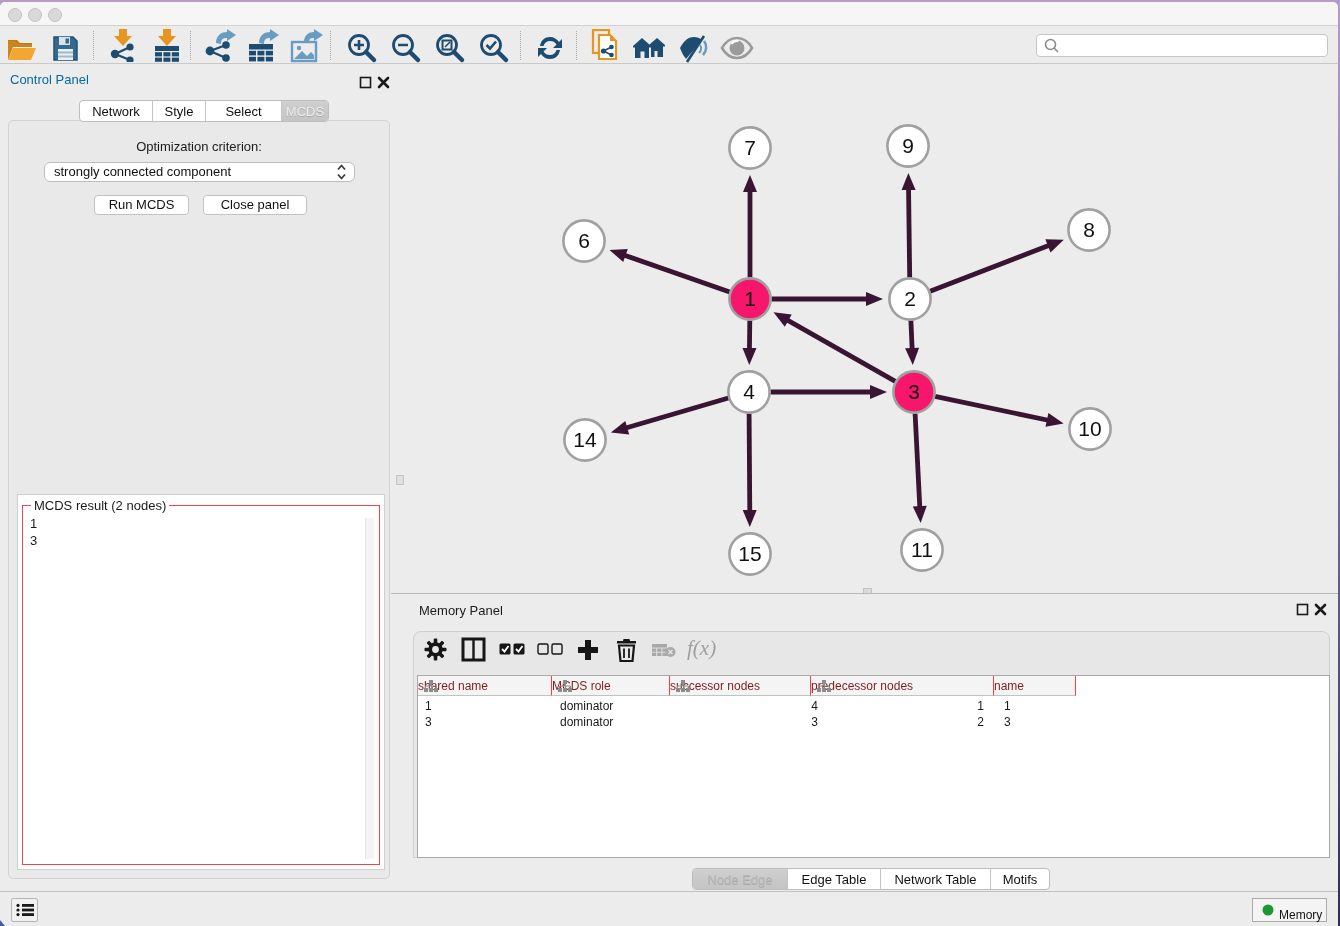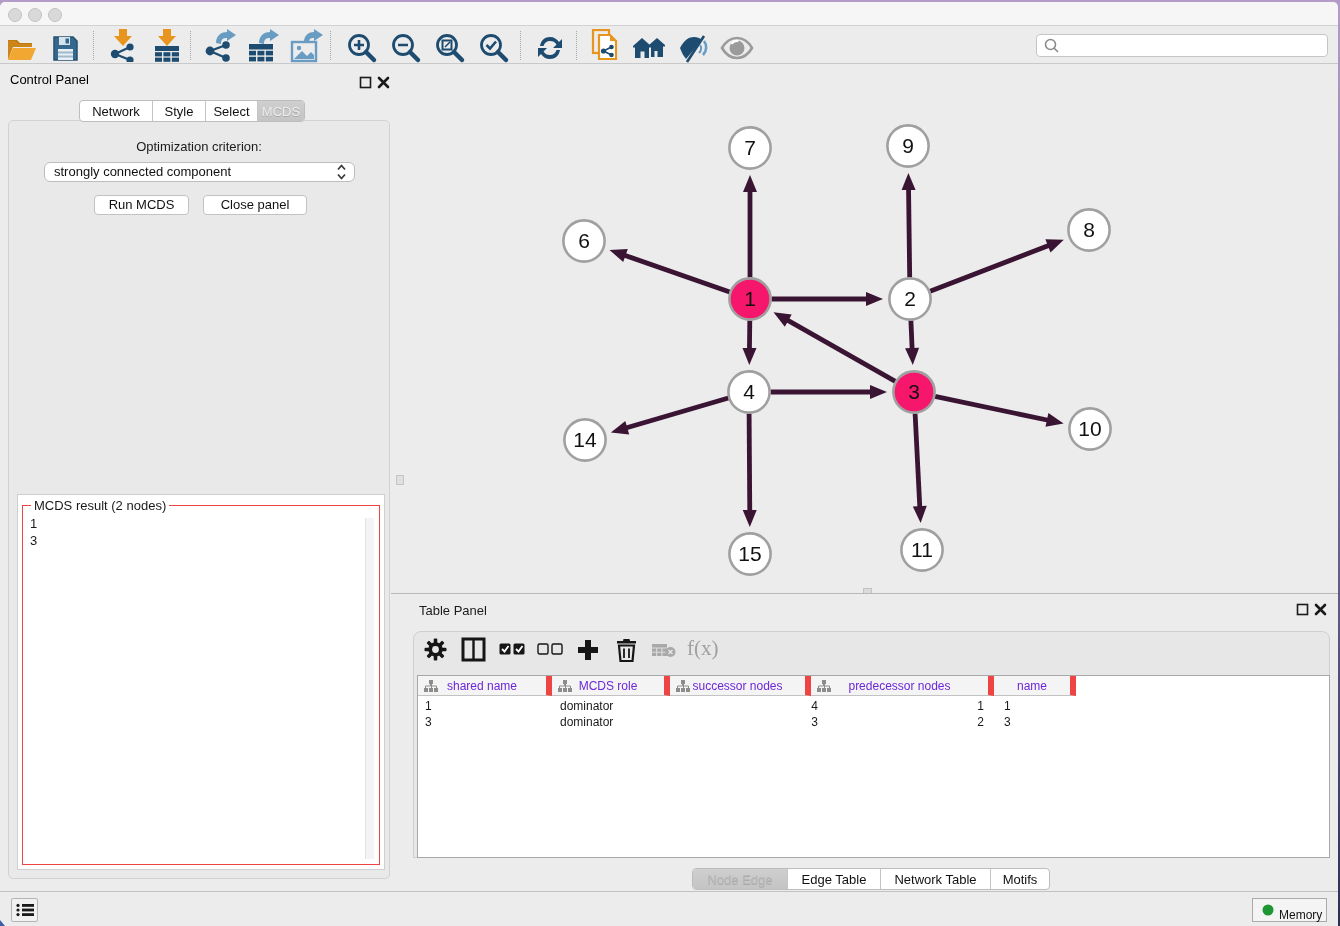--- a/index.html
+++ b/index.html
@@ -6,21 +6,21 @@
 .abs{position:absolute}
 #win{position:absolute;left:0;top:2px;right:2px;bottom:0;background:#ececec;border-radius:5px 5px 0 0;overflow:hidden}
 #titlebar{position:absolute;left:0;top:0;right:0;height:24px;background:#f6f6f6;border-bottom:1px solid #d1d1d1;border-radius:5px 5px 0 0}
 #titlebar .tl{position:absolute;top:6px;width:14px;height:14px;border-radius:50%;background:#d9d9d9;border:1px solid #c2c2c2}
 #title-text{position:absolute;width:100%;text-align:center;top:4px;font-size:13px;color:#9f9f9f}
 #toolbar{position:absolute;left:0;top:25px;right:0;height:37px;background:#ececec;border-bottom:1px solid #c9c9c9}
 .sep{position:absolute;top:4px;height:29px;border-left:1px dotted #a9a9a9}
 .ticon{position:absolute;top:3px}
 #searchbox{position:absolute;right:10px;top:7px;width:292px;height:23px;background:#fff;border:1px solid #c6c6c6;border-radius:4px}
 
-#cp-title{position:absolute;left:10px;top:70px;font-size:13px;color:#000000}
+#cp-title{position:absolute;left:10px;top:70px;font-size:13px;color:#0369a1}
 #cp-panel{position:absolute;left:8px;top:118px;width:382px;height:759px;background:#e9e9e9;border:1px solid #d2d2d2;border-radius:5px}
 .seg{position:absolute;display:flex;height:22px;border:1px solid #bdbdbd;border-radius:4px;overflow:hidden;background:#fff;font-size:13px}
 .seg div{display:flex;align-items:center;justify-content:center;border-left:1px solid #c4c4c4;color:#111;white-space:nowrap}
 .seg div:first-child{border-left:none}
 .seg div.sel{background:linear-gradient(#cfcfcf,#c4c4c4);color:#ededed;text-shadow:0 1px 0 #aaa}
 #opt-label{position:absolute;left:0;top:137px;width:398px;text-align:center;font-size:13px;color:#1a1a1a}
 #dropdown{position:absolute;left:44px;top:160px;width:311px;height:20px;background:#fff;border:1px solid #bdbdbd;border-radius:6px;font-size:13px;color:#111;line-height:18px;padding-left:9px}
 .btn{position:absolute;height:20px;background:#fff;border:1px solid #c2c2c2;border-radius:4px;font-size:13px;color:#111;text-align:center;line-height:18px}
 #mcds-box{position:absolute;left:17px;top:492px;width:368px;height:376px;background:#fff;border:1px solid #cfcfcf}
 #mcds-fs{position:absolute;left:4px;top:10px;right:4px;bottom:4px;border:1px solid #ef4444}
@@ -30,21 +30,21 @@
 
 #net-win{position:absolute;left:403px;top:66px;width:935px;height:525px}
 #net-tb{position:absolute;left:0;top:0;right:0;height:20px;background:linear-gradient(#f0f0f0,#dcdcdc);border:1px solid #a9a9a9;border-bottom:1px solid #9f9f9f}
 #net-title{position:absolute;width:100%;top:3px;text-align:center;font-size:12px;font-weight:bold;color:#2c2c2c}
 #net-canvas{position:absolute;left:0;top:20px;right:0;bottom:0;background:#fff;border-left:1px solid #a5a5a5;border-bottom:1px solid #b5b5b5}
 
 #tbl-panel{position:absolute;left:391px;top:591px;right:0;height:300px;background:#ececec;border-top:1px solid #b8b8b8}
 #tbl-title{position:absolute;left:28px;top:9px;font-size:13px;color:#1c1c1c}
 #tbl-box{position:absolute;left:22px;top:37px;width:917px;height:227px;background:#e7e7e7;border:1px solid #cfcfcf;border-radius:8px 8px 0 0}
 #tbl-white{position:absolute;left:26px;top:81px;width:913px;height:183px;background:#fff;border:1px solid #a8a8a8}
-.th{position:absolute;top:0;height:20px;background:#f4f4f4;border-right:6px solid #ef4444;border-bottom:1px solid #c3c3c3;font-size:12px;color:#6d28d9;text-align:center;line-height:20px}
+.th{position:absolute;top:0;height:20px;background:#f4f4f4;border-right:1px solid #ef4444;border-bottom:1px solid #c3c3c3;font-size:12px;color:#7f1d1d;text-align:left;line-height:20px}
 .th svg{position:absolute;left:6px;top:4px}
 .td{position:absolute;font-size:12px;color:#1a1a1a;height:16px;line-height:16px}
 
 #statusbar{position:absolute;left:0;right:0;bottom:0;height:35px;background:#ececec;border-top:1px solid #c2c2c2}
 #memory{position:absolute;right:11px;top:6px;width:75px;height:24px;border:1px solid #ababab;background:#f4f4f4;font-size:12px;color:#111}
 #listbtn{position:absolute;left:11px;top:6px;width:27px;height:24px;border:1px solid #b5b5b5;background:#f1f1f1;border-radius:2px}
 </style></head><body>
 <div id="win">
 <div id="titlebar">
 <div class="tl" style="left:8px"></div>
@@ -177,21 +177,21 @@
 
 <div id="cp-title">Control Panel</div>
 <svg class="abs winbtns" style="left:359px;top:74px" width="32" height="13" viewBox="0 0 32 13">
 <rect x="1.5" y="1.5" width="10" height="10" fill="none" stroke="#1a1a1a" stroke-width="1.6"></rect>
 <path d="M20 2 L29 11 M29 2 L20 11" stroke="#1a1a1a" stroke-width="2.6" stroke-linecap="round"></path>
     </svg>
 <div id="cp-panel"></div>
 <div class="seg" style="left:79px;top:98px">
 <div style="width:72px">Network</div>
       <div style="width:53px">Style</div>
-      <div style="width:52px">Select</div>
+      <div style="width:76px">Select</div>
       <div class="sel" style="width:47px">MCDS</div>
 </div>
 <div id="opt-label">Optimization criterion:</div>
 <div id="dropdown">strongly connected component
 <svg width="11" height="16" viewBox="0 0 11 16" style="position:absolute;right:7px;top:1px">
         <path d="M2 5.5 L5.5 1.5 L9 5.5" fill="none" stroke="#3c3c3c" stroke-width="1.8"></path>
         <path d="M2 10.5 L5.5 14.5 L9 10.5" fill="none" stroke="#3c3c3c" stroke-width="1.8"></path>
       </svg>
 </div>
 <div class="btn" style="left:94px;top:193px;width:95px">Run MCDS</div>
@@ -254,21 +254,21 @@
 <circle cx="181" cy="352" r="20.6" fill="#ffffff" stroke="#a0a0a0" stroke-width="2.6"></circle>
 <text x="181" y="359" text-anchor="middle" font-family="Liberation Sans, sans-serif" font-size="21" fill="#111">14</text>
 <circle cx="346" cy="466" r="20.6" fill="#ffffff" stroke="#a0a0a0" stroke-width="2.6"></circle>
 <text x="346" y="473" text-anchor="middle" font-family="Liberation Sans, sans-serif" font-size="21" fill="#111">15</text>
 </svg>
 
 <div class="abs" style="left:396px;top:473px;width:8px;height:10px;background:#e0e0e0;border:1px solid #c6c6c6"></div>
 <div class="abs" style="left:863px;top:586px;width:9px;height:6px;background:#dadada;border:1px solid #c2c2c2"></div>
 
 <div id="tbl-panel">
-<div id="tbl-title">Table Panel</div>
+<div id="tbl-title">Memory Panel</div>
 <div id="tbl-box"></div>
 <div id="tbl-white">
         <div class="th" style="left:0px;width:134px"><svg width="14" height="13" viewBox="0 0 14 13">
             <g fill="#8c8c8c">
               <rect x="5" y="0" width="4" height="4"></rect>
               <rect x="0" y="8" width="4" height="4"></rect>
               <rect x="5" y="8" width="4" height="4"></rect>
               <rect x="10" y="8" width="4" height="4"></rect>
               <path d="M6.5 4 L6.5 6 L1.5 6 L1.5 8 M7.5 4 L7.5 8 M7 6 L12.5 6 L12.5 8" stroke="#8c8c8c" fill="none"></path>
             </g>
@@ -358,21 +358,21 @@
 <rect x="0" y="5.4" width="4.3" height="3.4"></rect>
         <rect x="5.2" y="5.4" width="4.3" height="3.4"></rect>
         <rect x="10.4" y="5.4" width="4.6" height="3.4"></rect>
 <rect x="0" y="9.6" width="4.3" height="3.4"></rect>
         <rect x="5.2" y="9.6" width="4.3" height="3.4"></rect>
         <rect x="10.4" y="9.6" width="4.6" height="3.4"></rect>
       </g>
 <circle cx="18.5" cy="9" r="5" fill="#a9a9a9"></circle>
       <path d="M16.5 7 L20.5 11 M20.5 7 L16.5 11" stroke="#e7e7e7" stroke-width="1.4"></path>
     </svg>
-    <div class="abs" style="left:687px;top:634px;font-family:'Liberation Serif',serif;font-size:21px;color:#9f9f9f">f(x)</div>
+    <div class="abs" style="left:687px;top:634px;font-family:'Liberation Serif',serif;font-style:italic;font-size:21px;color:#9f9f9f">f(x)</div>
     <svg class="abs winbtns" style="left:1296px;top:601px" width="32" height="13" viewBox="0 0 32 13">
 <rect x="1.5" y="1.5" width="10" height="10" fill="none" stroke="#1a1a1a" stroke-width="1.6"></rect>
 <path d="M20 2 L29 11 M29 2 L20 11" stroke="#1a1a1a" stroke-width="2.6" stroke-linecap="round"></path>
     </svg>
 <div id="statusbar">
 <div id="listbtn">
         <svg width="18" height="14" viewBox="0 0 18 14" style="position:absolute;left:4px;top:4px">
 <g fill="#1a1a1a">
             <circle cx="2" cy="2.4" r="1.6"></circle>
             <rect x="6" y="1" width="12" height="2.8"></rect>

